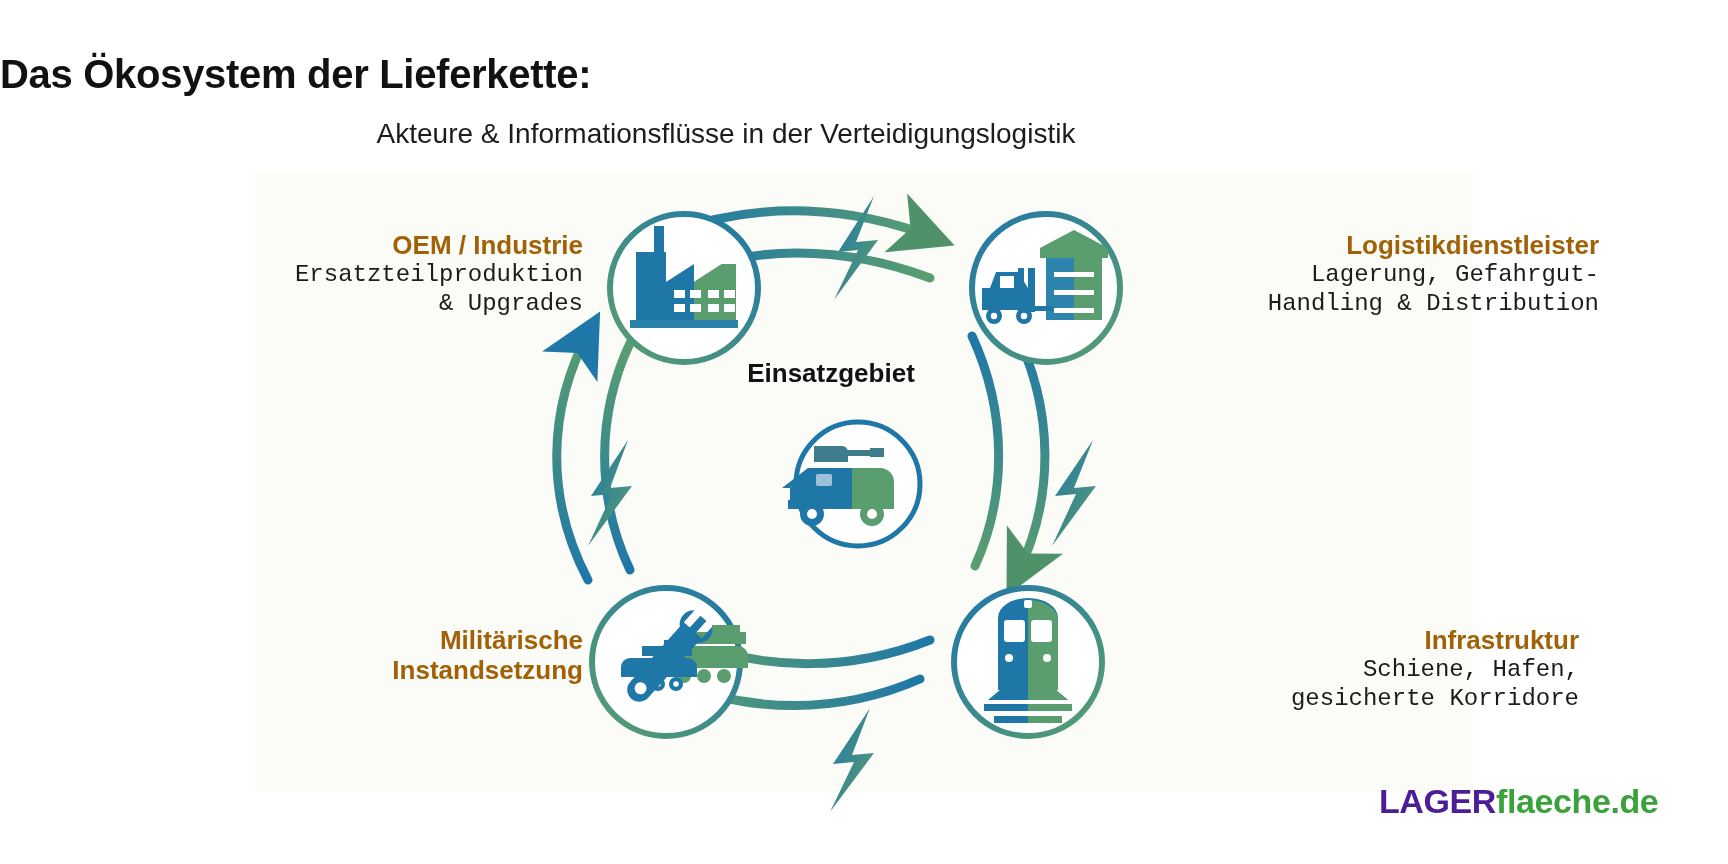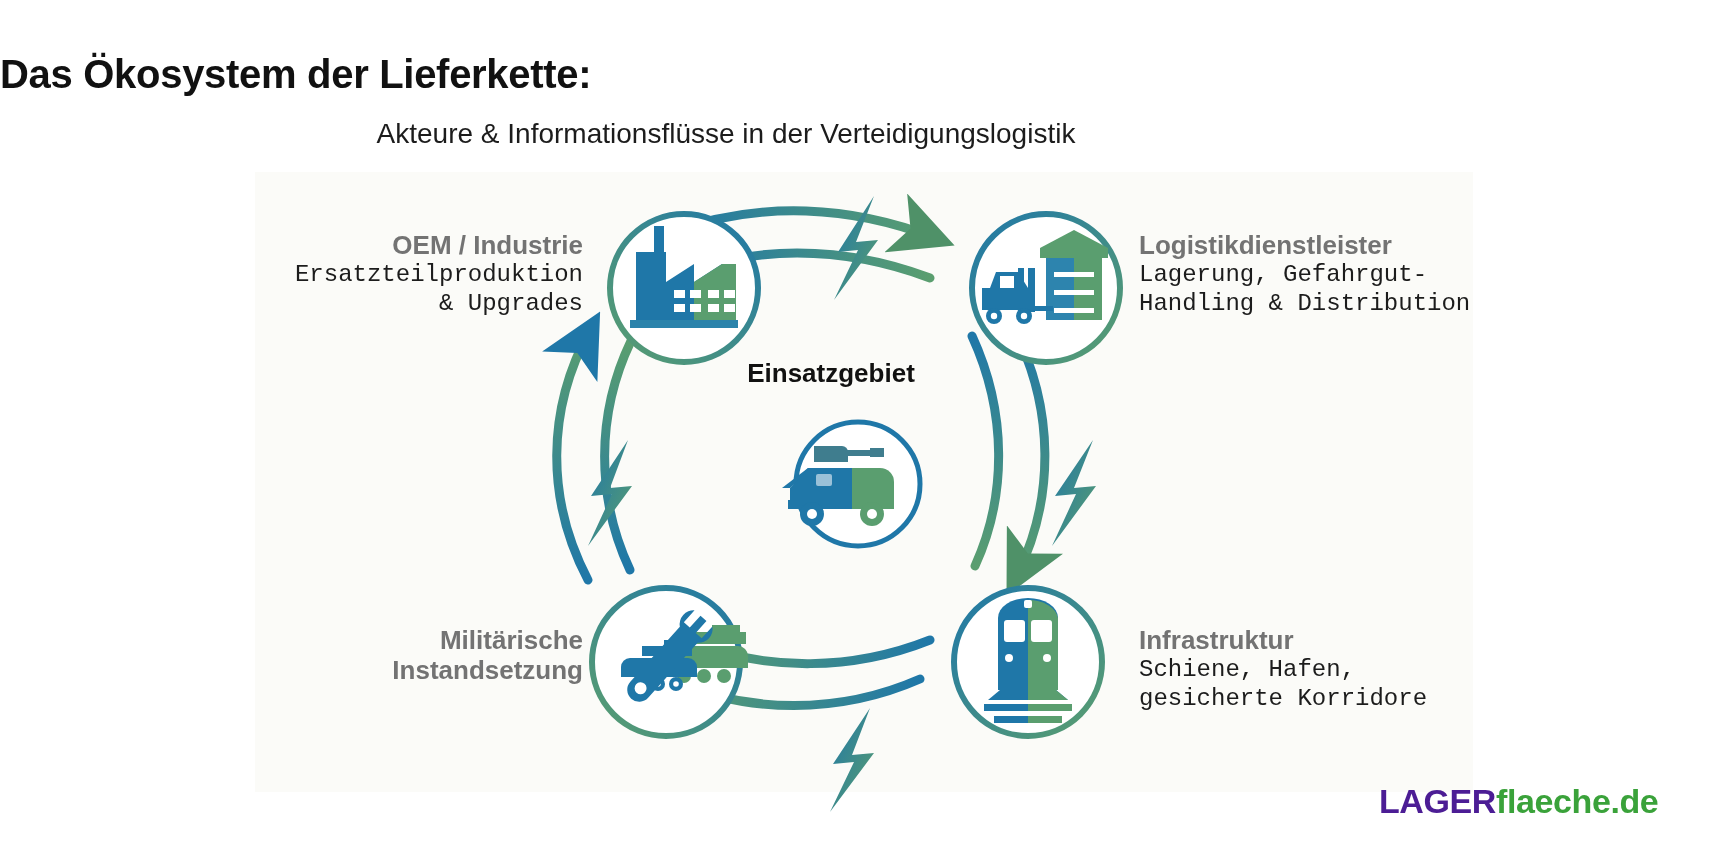--- a/index.html
+++ b/index.html
@@ -25,23 +25,23 @@
   .subtitle{
     position:absolute;left:0;top:118px;width:1452px;text-align:center;
     font-size:28px;font-weight:400;color:#1c1c1c;
   }
 
   
   #ring{position:absolute;left:0;top:0;width:1728px;height:864px;}
 
   
   .lbl{position:absolute;}
-  .lbl .hd{font-size:26px;font-weight:bold;color:#737373;line-height:1.16;}
+  .lbl .hd{font-size:26px;font-weight:bold;color:#a16207;line-height:1.16;}
   .lbl .sb{font-size:24px;font-weight:400;color:#1c1c1c;line-height:1.22;font-family:Liberation Mono, monospace;}
-  .lbl.right{text-align:left;}
+  .lbl.right{text-align:right;}
   .lbl.left{text-align:right;}
 
   #lbl-oem{right:1145px;top:230px;width:420px;}
   #lbl-log{left:1139px;top:230px;width:460px;}
   #lbl-rep{right:1145px;top:625px;width:420px;}
   #lbl-inf{left:1139px;top:625px;width:440px;}
 
   .center-lbl{
     position:absolute;left:666px;top:358px;width:330px;text-align:center;
     font-size:26px;font-weight:bold;color:#111111;

